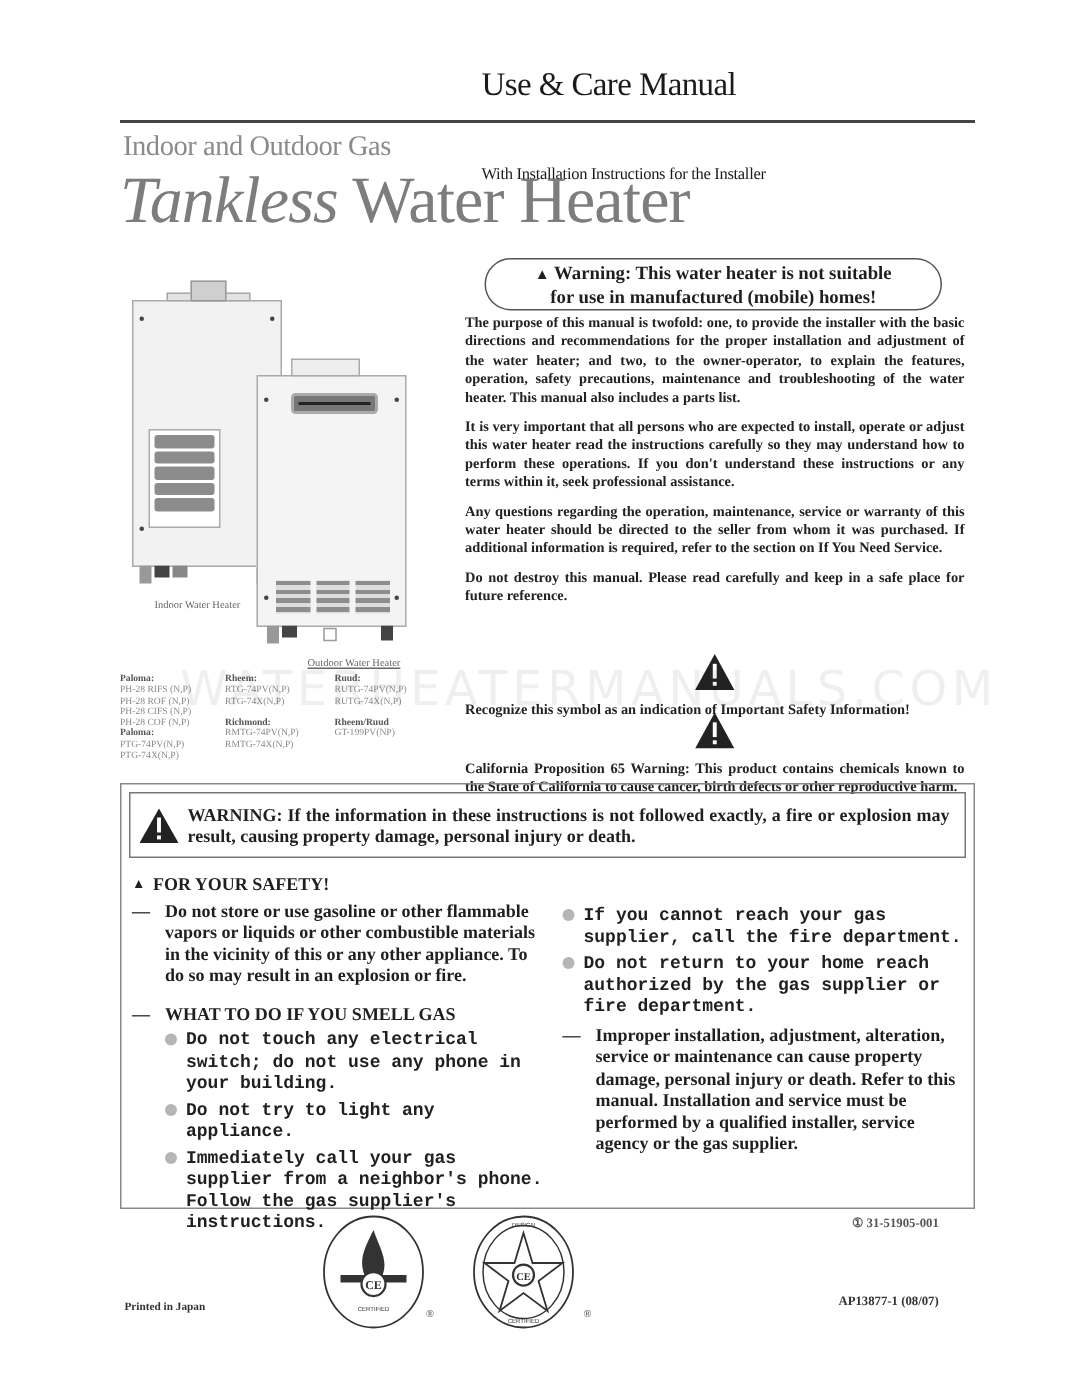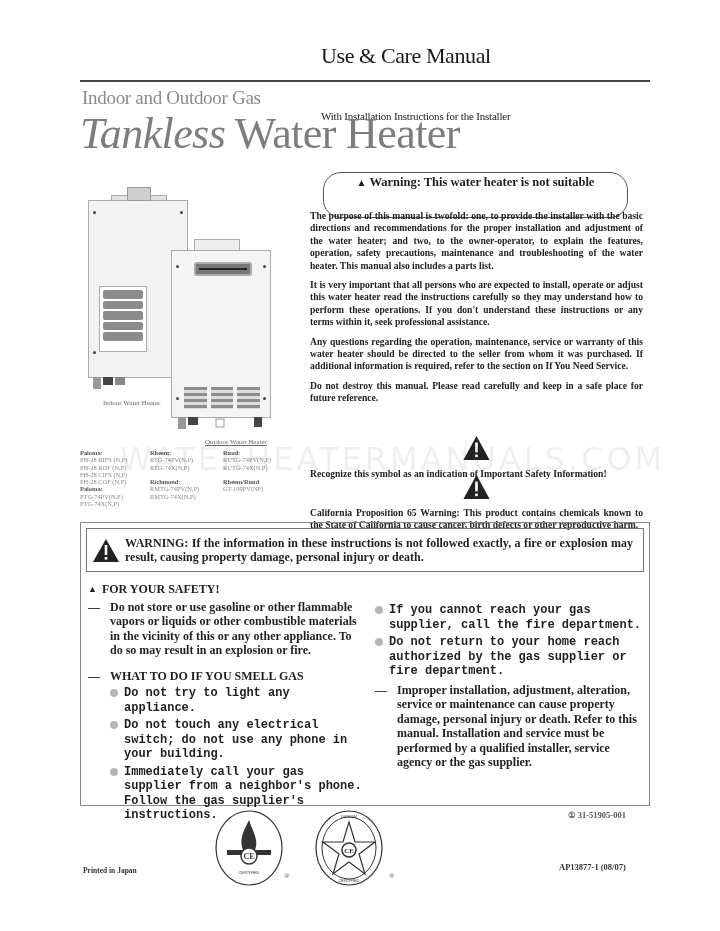--- a/index.html
+++ b/index.html
@@ -9,21 +9,21 @@
   .header-block { position: absolute; left: 321px; top: 44px; }
   .doc-title { font-size: 22px; line-height: 24px; color: #1a1a1a; letter-spacing: -0.4px; }
   .doc-subtitle { font-size: 11px; line-height: 14px; color: #1a1a1a; letter-spacing: -0.2px; margin-top: 41px; }
   .header-rule { position: absolute; left: 80px; top: 80px; width: 570px; height: 2px; background: #444; }
 
   .overline { position: absolute; left: 82px; top: 87px; font-size: 19px; color: #8a8a8a; letter-spacing: -0.3px; }
   .main-title { position: absolute; left: 80px; top: 110px; font-size: 44px; line-height: 48px; color: #7d7d7d; letter-spacing: -0.6px; white-space: nowrap; }
   .main-title .it { font-style: italic; }
 
   .mobile-warning {
-    position: absolute; left: 323px; top: 172px; width: 305px; height: 46px;
+    position: absolute; left: 323px; top: 172px; width: 305px; height: 35px;
     border: 1.5px solid #555; border-radius: 18px / 18px;
     text-align: center; font-weight: bold; font-size: 12.5px; line-height: 15px; padding-top: 2px;
   }
   .mobile-warning .tri { font-size: 10px; }
 
   .intro { position: absolute; left: 310px; top: 210px; width: 333px; font-weight: bold; font-size: 9.6px; line-height: 12.4px; text-align: justify; color: #222; }
   .intro p { margin-bottom: 7px; }
 
   .sym-row { position: absolute; left: 310px; width: 333px; display: flex; gap: 8px; font-weight: bold; font-size: 9.6px; line-height: 12.4px; text-align: justify; color: #222; flex-direction: column; }
   .sym-row .bigtri { flex: 0 0 24px; height: 22px; margin-top: 1px; }
@@ -154,20 +154,21 @@
     <span>RUTG-74PV(N,P)</span><br>
     <span>RUTG-74X(N,P)</span><br><br>
     <b>Rheem/Ruud</b><br>
     <span>GT-199PV(NP)</span>
   </div>
 </div>
 
 <div class="mobile-warning">
   <span class="tri">▲</span>
   <span>Warning: This water heater is not suitable</span><br>
+  <span>for use in manufactured (mobile) homes!</span>
 </div>
 
 <div class="intro">
   <p>The purpose of this manual is twofold: one, to provide the installer with the basic directions and recommendations for the proper installation and adjustment of the water heater; and two, to the owner-operator, to explain the features, operation, safety precautions, maintenance and troubleshooting of the water heater. This manual also includes a parts list.</p>
   <p>It is very important that all persons who are expected to install, operate or adjust this water heater read the instructions carefully so they may understand how to perform these operations. If you don't understand these instructions or any terms within it, seek professional assistance.</p>
   <p>Any questions regarding the operation, maintenance, service or warranty of this water heater should be directed to the seller from whom it was purchased. If additional information is required, refer to the section on If You Need Service.</p>
   <p>Do not destroy this manual. Please read carefully and keep in a safe place for future reference.</p>
 </div>
 
 <div class="sym-row" style="top:435px">
@@ -207,25 +208,25 @@
   <div class="dash-item">
     <span class="dash">—</span>
     <span>Do not store or use gasoline or other flammable vapors or liquids or other combustible materials in the vicinity of this or any other appliance. To do so may result in an explosion or fire.</span>
   </div>
   <div class="dash-item" style="margin-top:11px">
     <span class="dash">—</span>
     <span>WHAT TO DO IF YOU SMELL GAS</span>
   </div>
   <div class="bullet-item">
     <span class="dot"></span>
+    <span>Do not touch any electrical switch; do not use any phone in your building.</span>
+  </div>
+  <div class="bullet-item">
+    <span class="dot"></span>
     <span>Do not try to light any appliance.</span>
-  </div>
-  <div class="bullet-item">
-    <span class="dot"></span>
-    <span>Do not touch any electrical switch; do not use any phone in your building.</span>
   </div>
   <div class="bullet-item">
     <span class="dot"></span>
     <span>Immediately call your gas supplier from a neighbor's phone. Follow the gas supplier's instructions.</span>
   </div>
 </div>
 
 <div class="safety" style="left:375px;top:600px;width:268px;">
   <div class="bullet-item right">
     <span class="dot"></span>

